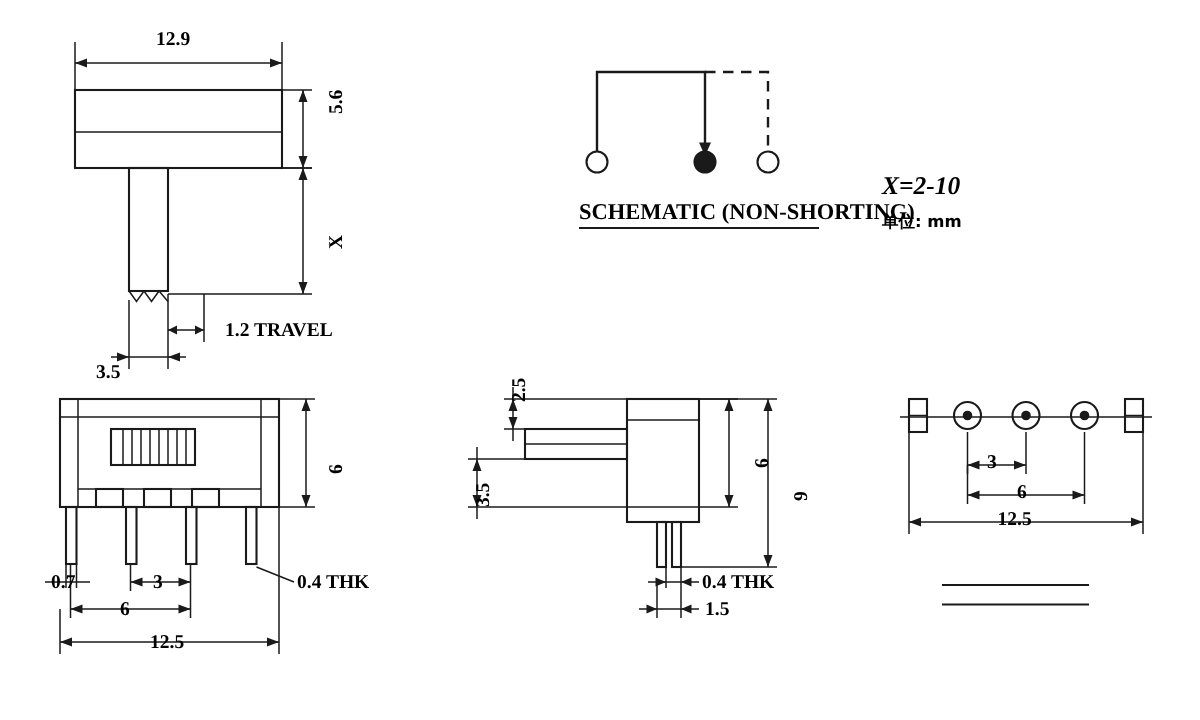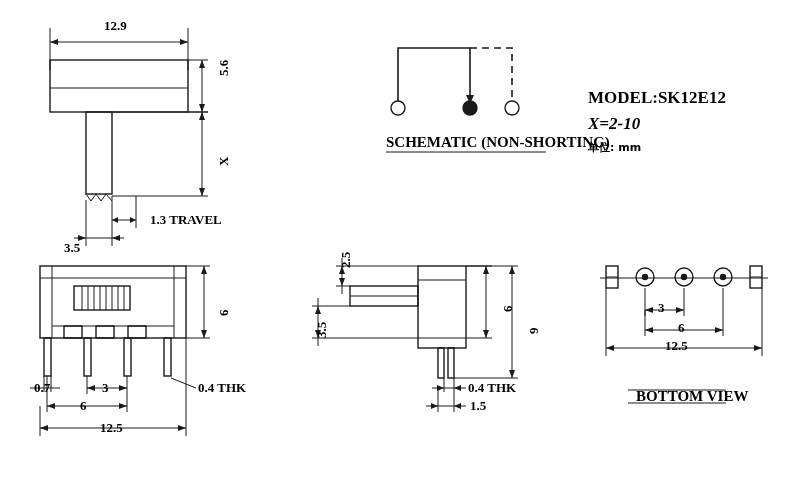--- a/index.html
+++ b/index.html
@@ -209,41 +209,39 @@
       <line x1="628" y1="390" x2="726" y2="390" stroke-width="1.2"></line>
       <line x1="628" y1="403" x2="726" y2="403" stroke-width="1.2"></line>
 
       <line x1="386" y1="152" x2="546" y2="152" stroke-width="1.2"></line>
     </g>
   </svg>
 
   <div class="lbl dim" style="left:104px;top:18px;">12.9</div>
   <div class="lbl dim vert" style="left:216px;top:76px;transform:rotate(-90deg);">5.6</div>
   <div class="lbl dim vert" style="left:216px;top:166px;transform:rotate(-90deg);">X</div>
-  <div class="lbl dim" style="left:150px;top:212px;">1.3 TRAVEL</div>
+  <div class="lbl dim" style="left:150px;top:212px;">1.2 TRAVEL</div>
   <div class="lbl dim" style="left:64px;top:240px;">3.5</div>
 
   <div class="lbl mid" style="left:386px;top:134px;">SCHEMATIC (NON-SHORTING)</div>
 
-  <div class="lbl big" style="left:588px;top:88px;">MODEL:SK12E12</div>
   <div class="lbl big" style="left:588px;top:114px;font-style:italic;">X=2-10</div>
   <div class="lbl big" style="left:588px;top:140px;font-family:'DejaVu Sans',sans-serif;font-size:11px;">单位: mm</div>
 
   <div class="lbl dim vert" style="left:216px;top:316px;transform:rotate(-90deg);">6</div>
   <div class="lbl dim" style="left:22px;top:380px;margin-left:12px;">0.7</div>
   <div class="lbl dim" style="left:102px;top:380px;">3</div>
   <div class="lbl dim" style="left:198px;top:380px;">0.4 THK</div>
   <div class="lbl dim" style="left:80px;top:398px;">6</div>
   <div class="lbl dim" style="left:100px;top:420px;">12.5</div>
 
   <div class="lbl dim vert" style="left:338px;top:268px;transform:rotate(-90deg);">2.5</div>
   <div class="lbl dim vert" style="left:314px;top:338px;transform:rotate(-90deg);">3.5</div>
   <div class="lbl dim vert" style="left:500px;top:312px;transform:rotate(-90deg);">6</div>
   <div class="lbl dim vert" style="left:526px;top:334px;transform:rotate(-90deg);">9</div>
   <div class="lbl dim" style="left:468px;top:380px;">0.4 THK</div>
   <div class="lbl dim" style="left:470px;top:398px;">1.5</div>
 
   <div class="lbl dim" style="left:658px;top:300px;">3</div>
   <div class="lbl dim" style="left:678px;top:320px;">6</div>
   <div class="lbl dim" style="left:665px;top:338px;">12.5</div>
-  <div class="lbl mid" style="left:636px;top:388px;">BOTTOM VIEW</div>
 
 </div>
 
 </body></html>

